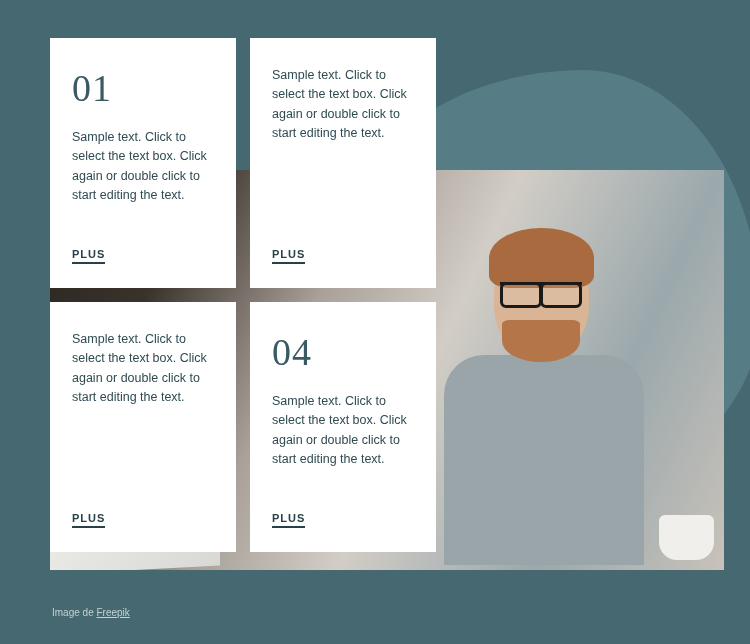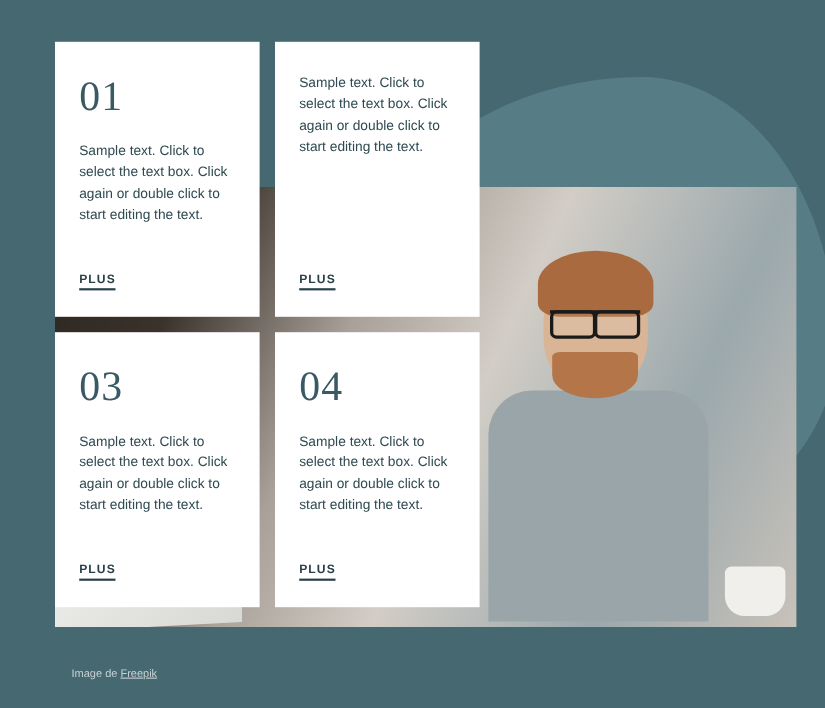--- a/index.html
+++ b/index.html
@@ -151,21 +151,21 @@
     letter-spacing: 1px;
     color: #2a4049;
     text-decoration: none;
     border-bottom: 2px solid #2a4049;
     padding-bottom: 2px;
     align-self: flex-start;
     cursor: pointer;
   }
   .credit {
     position: absolute;
-    left: 65px;
+    left: 52px;
     bottom: 26px;
     font-size: 10px;
     color: #c6d1d3;
     z-index: 4;
   }
   .credit .src {
     text-decoration: underline;
     cursor: pointer;
   }
 </style>
@@ -190,21 +190,20 @@
   <div class="card">
     <div class="num">01</div>
     <div class="body-text">Sample text. Click to select the text box. Click again or double click to start editing the text.</div>
     <a class="plus">PLUS</a>
   </div>
   <div class="card">
     <div class="body-text">Sample text. Click to select the text box. Click again or double click to start editing the text.</div>
     <a class="plus">PLUS</a>
   </div>
   <div class="card">
-    <div class="num">03</div>
     <div class="body-text">Sample text. Click to select the text box. Click again or double click to start editing the text.</div>
     <a class="plus">PLUS</a>
   </div>
   <div class="card">
     <div class="num">04</div>
     <div class="body-text">Sample text. Click to select the text box. Click again or double click to start editing the text.</div>
     <a class="plus">PLUS</a>
   </div>
 </div>
 

